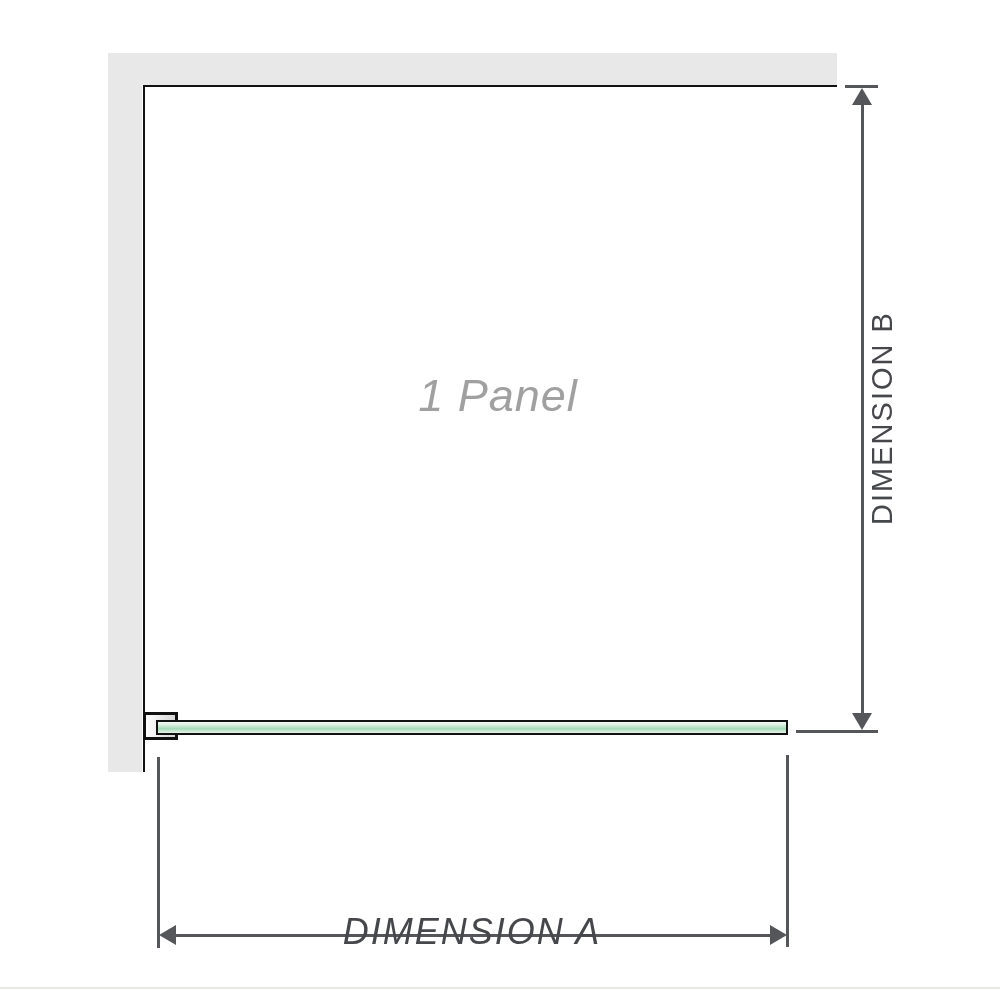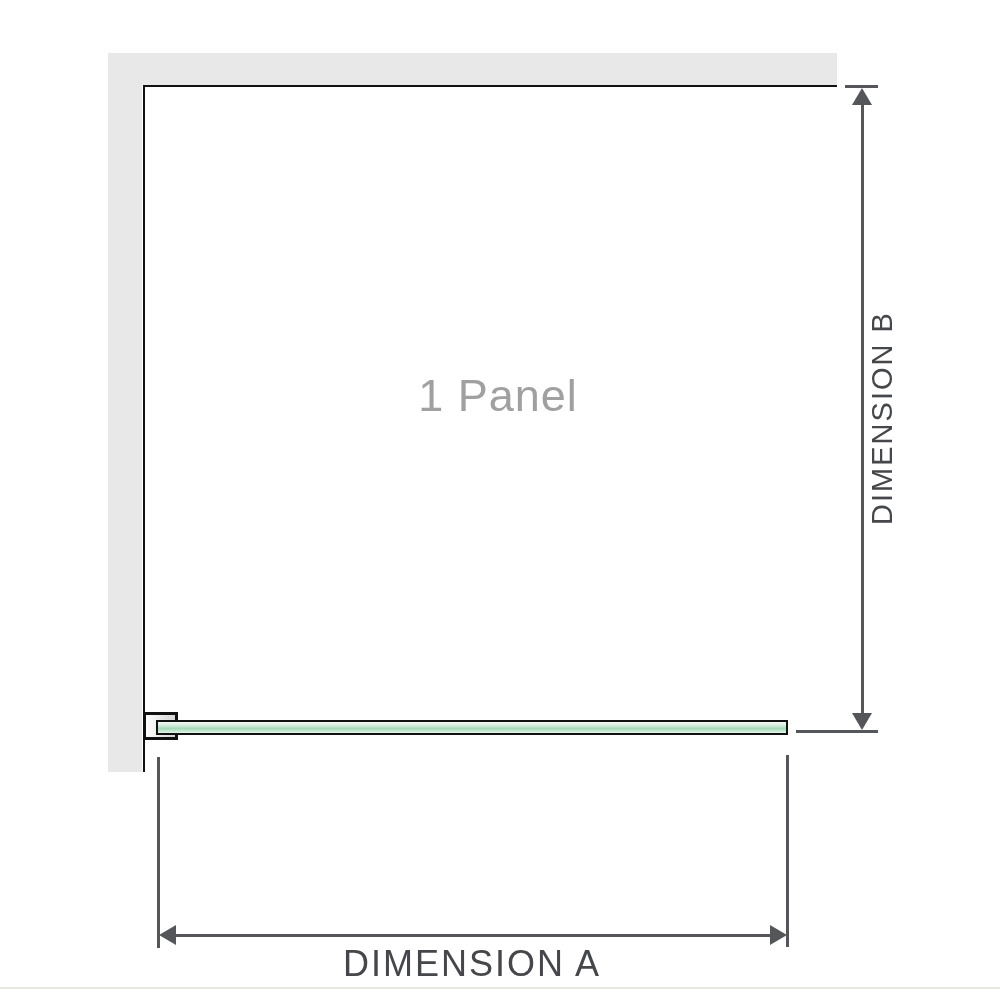--- a/index.html
+++ b/index.html
@@ -26,21 +26,21 @@
 
   
   .edge { background: var(--color-outline, #111111); }
   .edge-top  { left: 143px; top: 85px; width: 694px; height: 2px; }
   .edge-left { left: 143px; top: 85px; width: 2px;   height: 687px; }
 
   
   .panel-label {
     left: 298px; top: 366px; width: 400px; height: 60px;
     display: flex; align-items: center; justify-content: center;
-    font-size: 45px; font-weight: 400;
+    font-size: 45px; font-style: italic; font-weight: 400;
     letter-spacing: 1px;
     color: var(--color-panel-label-text, #a0a0a0);
   }
 
   
   .bracket {
     left: 143px; top: 712px; width: 35px; height: 28px;
     box-sizing: border-box;
     border: 3px solid var(--color-outline, #111111);
     background: linear-gradient(90deg, #ffffff 0%, var(--color-bracket-fill, #d6d6d6) 100%);
@@ -95,23 +95,24 @@
     border-left: 17px solid var(--color-dimension-line, #55565a);
   }
 
   
   .dim-label {
     color: var(--color-dimension-text, #45474b);
     letter-spacing: 2px;
     font-weight: 400;
   }
   .dima-label {
-    left: 272px; top: 944px; width: 400px; height: 40px;
+    left: 272px; top: 912px; width: 400px; height: 40px;
     display: flex; align-items: center; justify-content: center;
     font-size: 36px;
+    font-style: italic;
   }
   .dimb-label {
     left: 732px; top: 402px; width: 300px; height: 32px;
     display: flex; align-items: center; justify-content: center;
     font-size: 29px;
     transform: rotate(-90deg);
   }
 
   
   .bottom-border {

